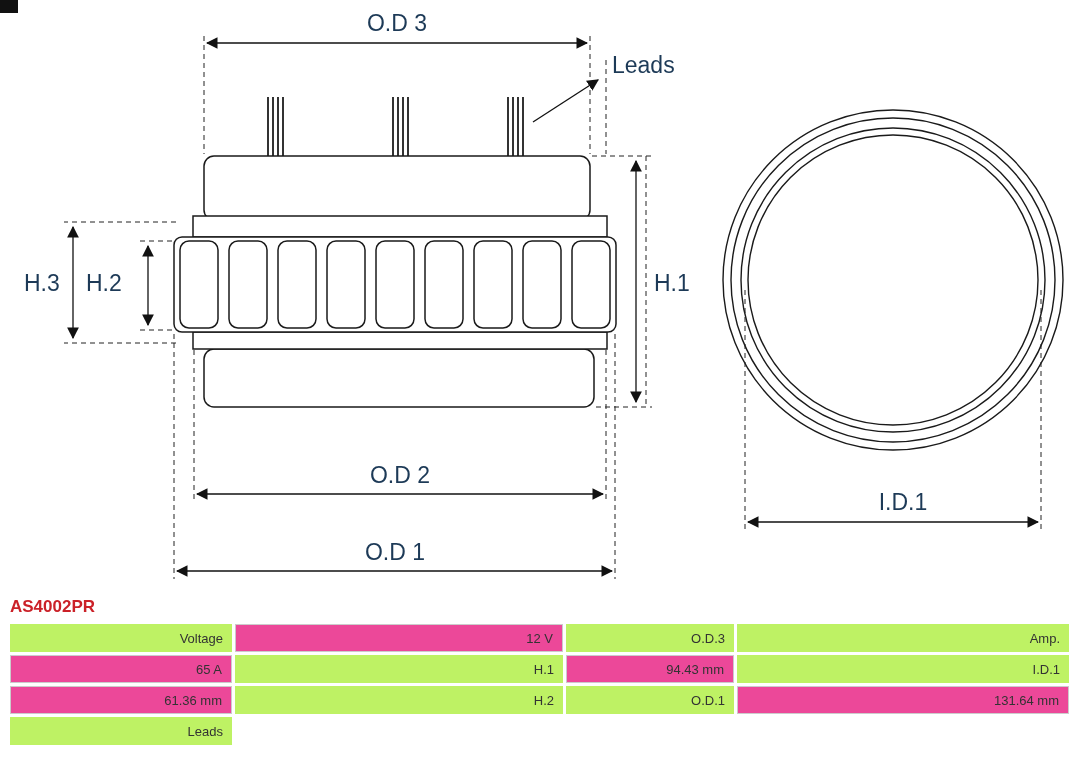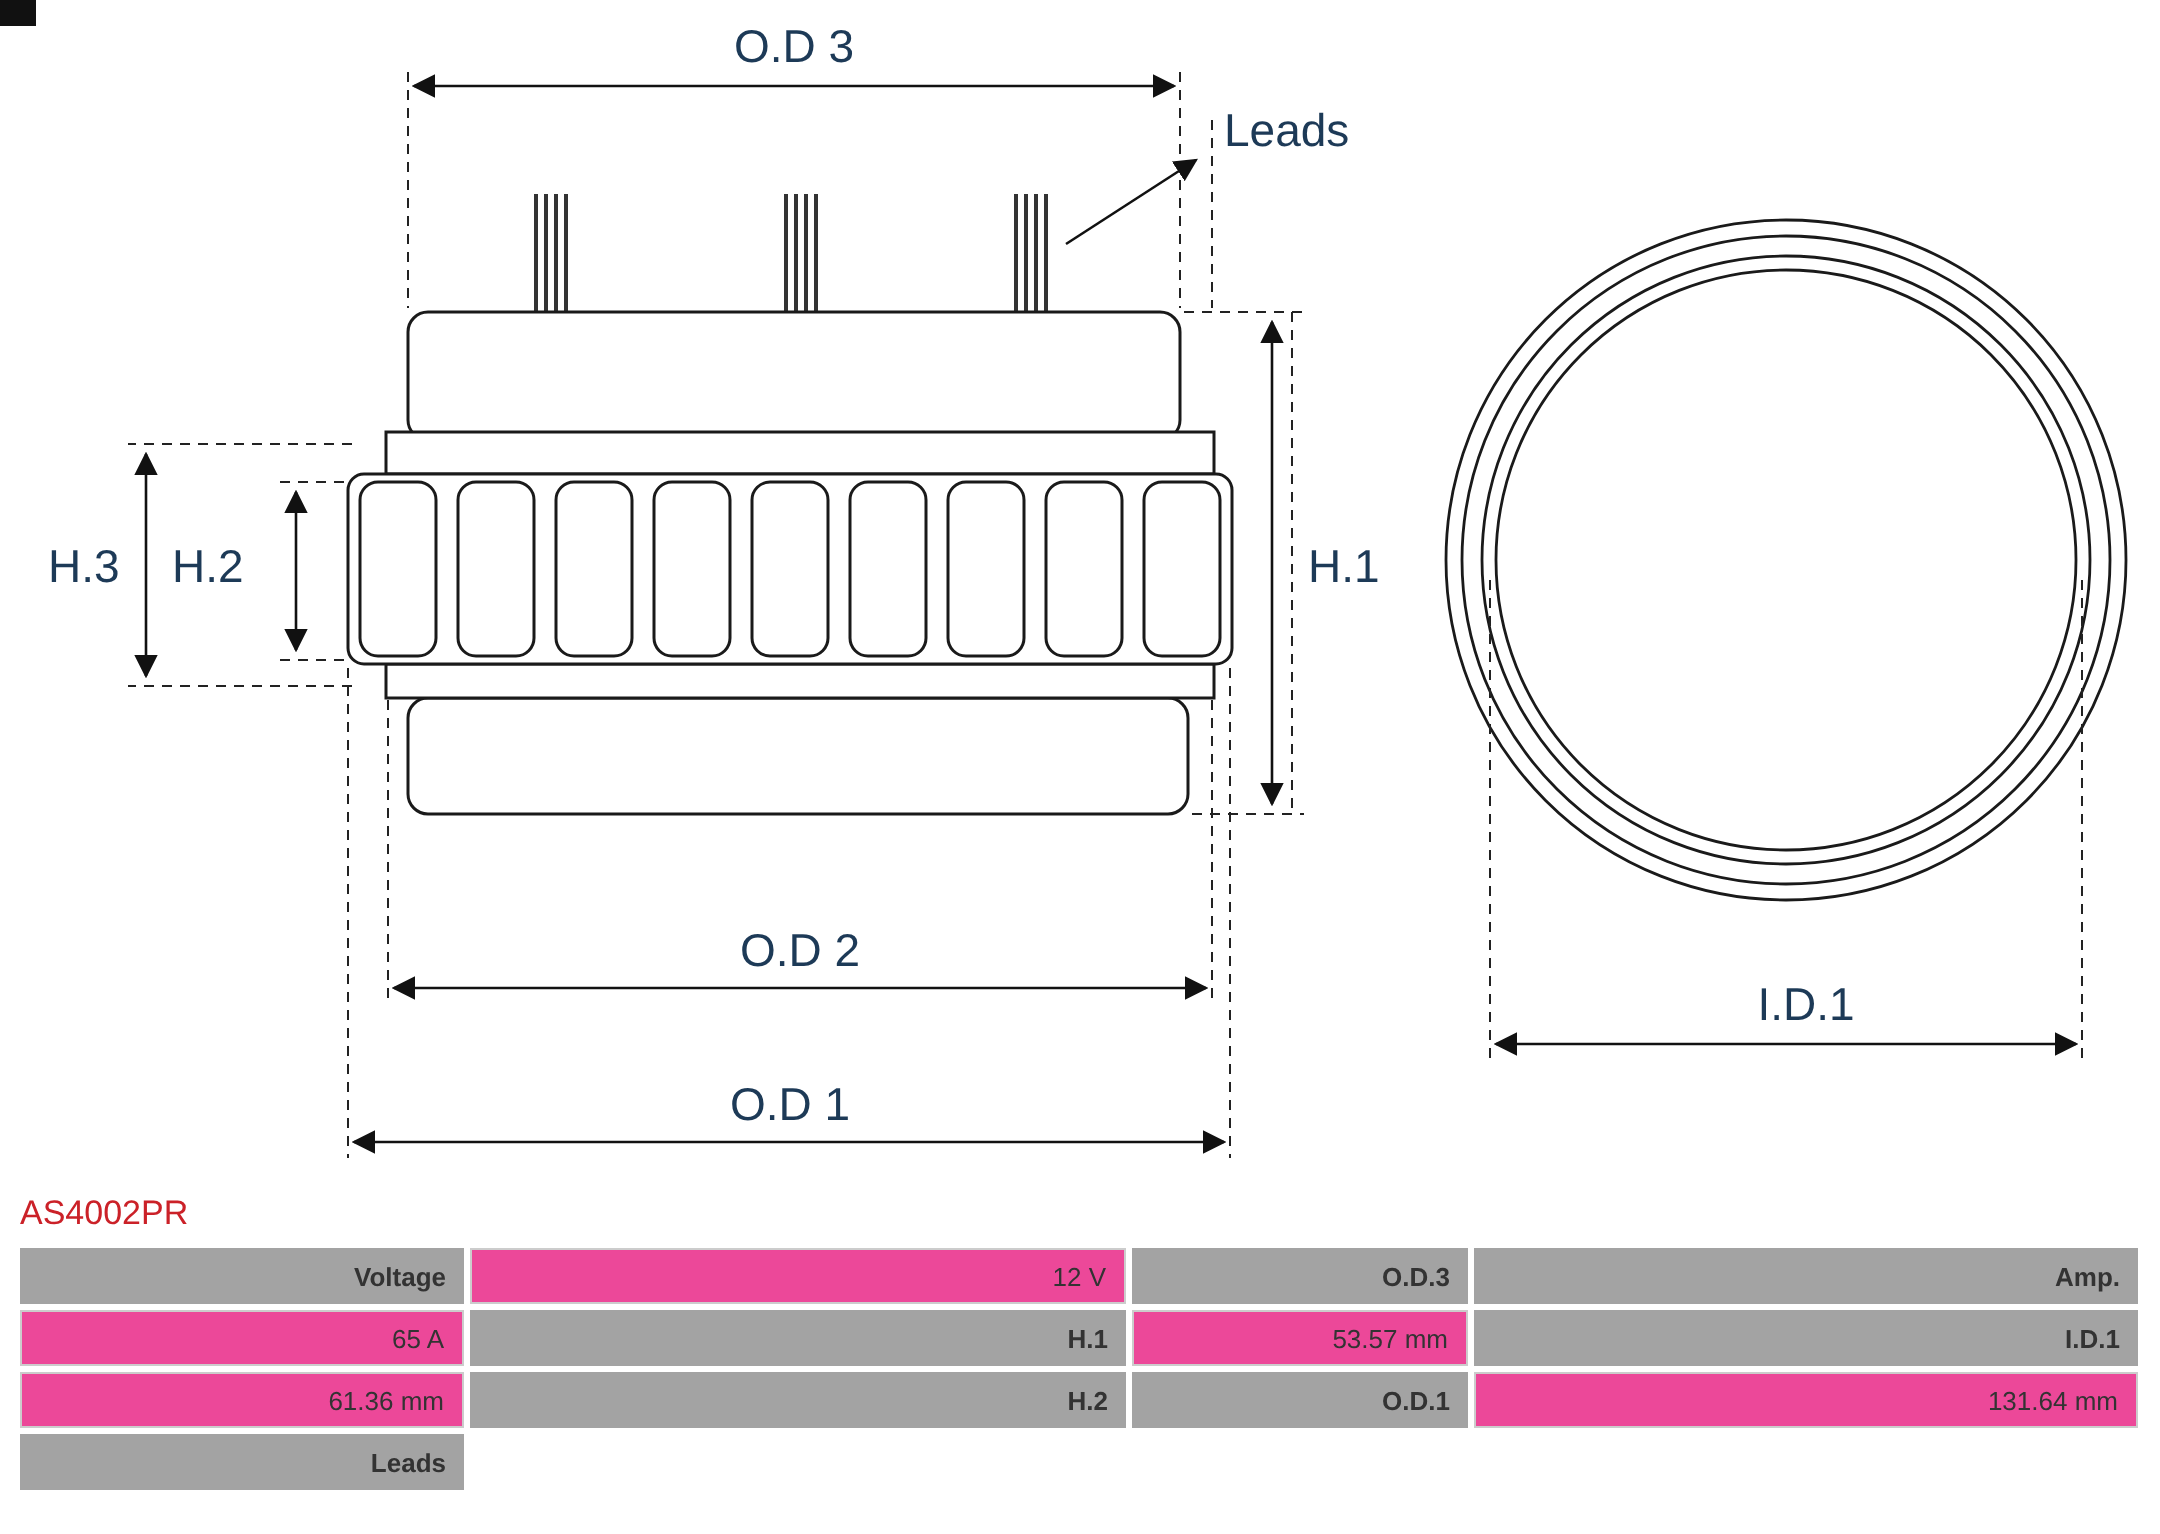--- a/index.html
+++ b/index.html
@@ -9,35 +9,35 @@
     overflow:hidden;
   }
   svg { display:block; }
   .part-shape { fill:#ffffff; stroke:#1a1a1a; stroke-width:1.5; }
   .lead-wire  { stroke:#333333; stroke-width:2; }
   .dim-line   { stroke:#111111; stroke-width:1.3; fill:none; }
   .ext-line   { stroke:#222222; stroke-width:1; stroke-dasharray:5 4; fill:none; }
   .circ       { fill:none; stroke:#1a1a1a; stroke-width:1.4; }
   .dim-text   { font-family:"Liberation Sans", sans-serif; font-size:23px; fill:#1d3a57; }
   .part-number {
-    color:#cb2128; font-size:17px; font-weight:normal;
+    color:#cb2128; font-size:17px; font-weight:bold;
     margin:3px 0 8px 10px; line-height:18px;
   }
   .spec-table {
     display:grid;
     grid-template-columns:222px 328px 168px 1fr;
     gap:3px;
     margin:0 11px 0 10px;
   }
   .cell {
     height:28px; box-sizing:border-box;
     display:flex; align-items:center; justify-content:flex-end;
     padding-right:9px; font-size:13px; color:#333333;
   }
-  .cell.label { background:#a3a3a3;font-weight:bold; }
+  .cell.label { background:#bef264; }
   .cell.value { background:#ec4899; border:1px solid #cccccc; }
 </style>
 </head>
 <body>
 
 <svg width="1080" height="595" viewBox="0 0 1080 595">
   <defs>
     <marker id="arr" viewBox="0 0 10 10" refX="9" refY="5" markerWidth="9" markerHeight="9" orient="auto-start-reverse">
       <path d="M0,0 L10,5 L0,10 z" fill="#111"></path>
     </marker>
@@ -147,21 +147,21 @@
 <div class="part-number">AS4002PR</div>
 
 <div class="spec-table">
   <div class="cell label">Voltage</div>
   <div class="cell value">12 V</div>
   <div class="cell label">O.D.3</div>
 
   <div class="cell label">Amp.</div>
   <div class="cell value">65 A</div>
   <div class="cell label">H.1</div>
-  <div class="cell value">53.57 mm</div>
+  <div class="cell value">94.43 mm</div>
 
   <div class="cell label">I.D.1</div>
   <div class="cell value">61.36 mm</div>
   <div class="cell label">H.2</div>
 
   <div class="cell label">O.D.1</div>
   <div class="cell value">131.64 mm</div>
   <div class="cell label">Leads</div>
 </div>
 

